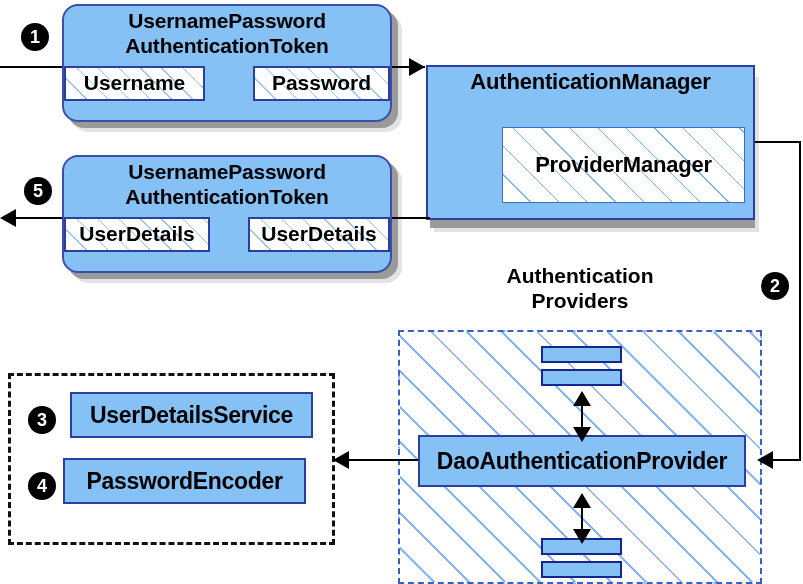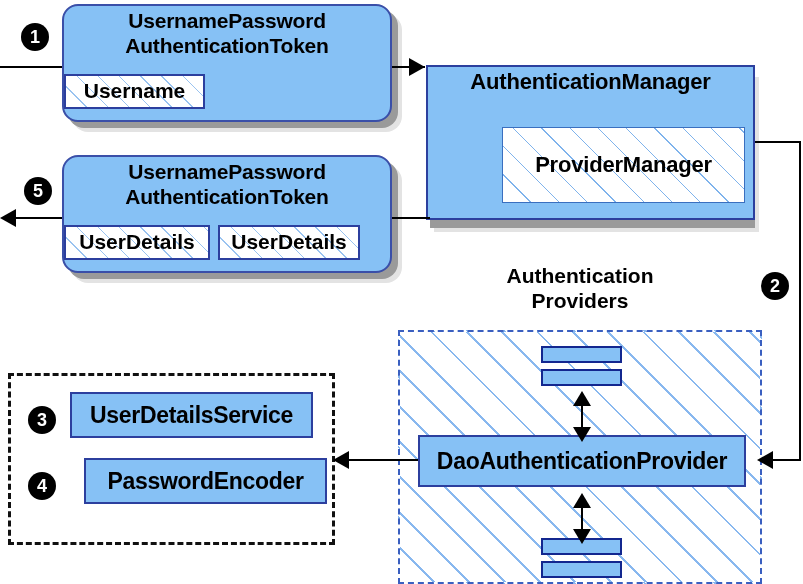--- a/index.html
+++ b/index.html
@@ -43,23 +43,23 @@
     text-align: center;
     font-weight: bold;
     font-size: 21px;
     color: #000000;
     line-height: 25px;
     letter-spacing: -0.2px;
     padding-top: 2px;
   }
   .token-slots {
     display: flex;
-    justify-content: flex-start;
+    justify-content: space-between;
     gap: 8px;
-    margin-top: 16px;
+    margin-top: 8px;
   }
   .slot {
     background: #ffffff;
     border: 2px solid #2c3f9e;
     font-weight: bold;
     font-size: 21px;
     color: #000;
     text-align: center;
     padding: 1px 7px 3px 7px;
     box-sizing: border-box;
@@ -218,20 +218,21 @@
 
   <div class="shadow2" style="left:72px; top:14px; width:330px; height:118px; border-radius:16px;"></div>
   <div class="shadow" style="left:68px; top:10px; width:330px; height:118px; border-radius:16px;"></div>
   <div class="token-card" style="left:62px; top:4px; width:330px; height:118px;">
     <div class="token-title">
       <div>UsernamePassword</div>
       <div>AuthenticationToken</div>
     </div>
     <div class="token-slots">
       <div class="slot" style="width:141px;">Username</div>
+      <div class="slot" style="width:137px;">Password</div>
     </div>
   </div>
 
   <div class="hline" style="left:392px; top:66px; width:33px;"></div>
   <div class="arrow-r" style="left:409px; top:58px;"></div>
 
   <div class="shadow2" style="left:434px; top:77px; width:325px; height:155px;"></div>
   <div class="shadow" style="left:430px; top:73px; width:325px; height:155px;"></div>
   <div class="sq-box" style="left:426px; top:65px; width:329px; height:155px;">
     <div class="sq-title">AuthenticationManager</div>
@@ -297,15 +298,15 @@
 
   <div class="num-circle" style="left:29px; top:407px;">3</div>
   <div class="num-circle" style="left:29px; top:473px;">4</div>
 
   <div class="shadow2" style="left:55px; top:402px; width:245px; height:46px;"></div>
   <div class="shadow" style="left:51px; top:398px; width:245px; height:46px;"></div>
   <div class="flat-box" style="left:70px; top:392px; width:243px; height:46px;">UserDetailsService</div>
 
   <div class="shadow2" style="left:55px; top:468px; width:245px; height:46px;"></div>
   <div class="shadow" style="left:51px; top:464px; width:245px; height:46px;"></div>
-  <div class="flat-box" style="left:84px; top:458px; width:243px; height:46px;">PasswordEncoder</div>
+  <div class="flat-box" style="left:63px; top:458px; width:243px; height:46px;">PasswordEncoder</div>
 
 </div>
 
 </body></html>

